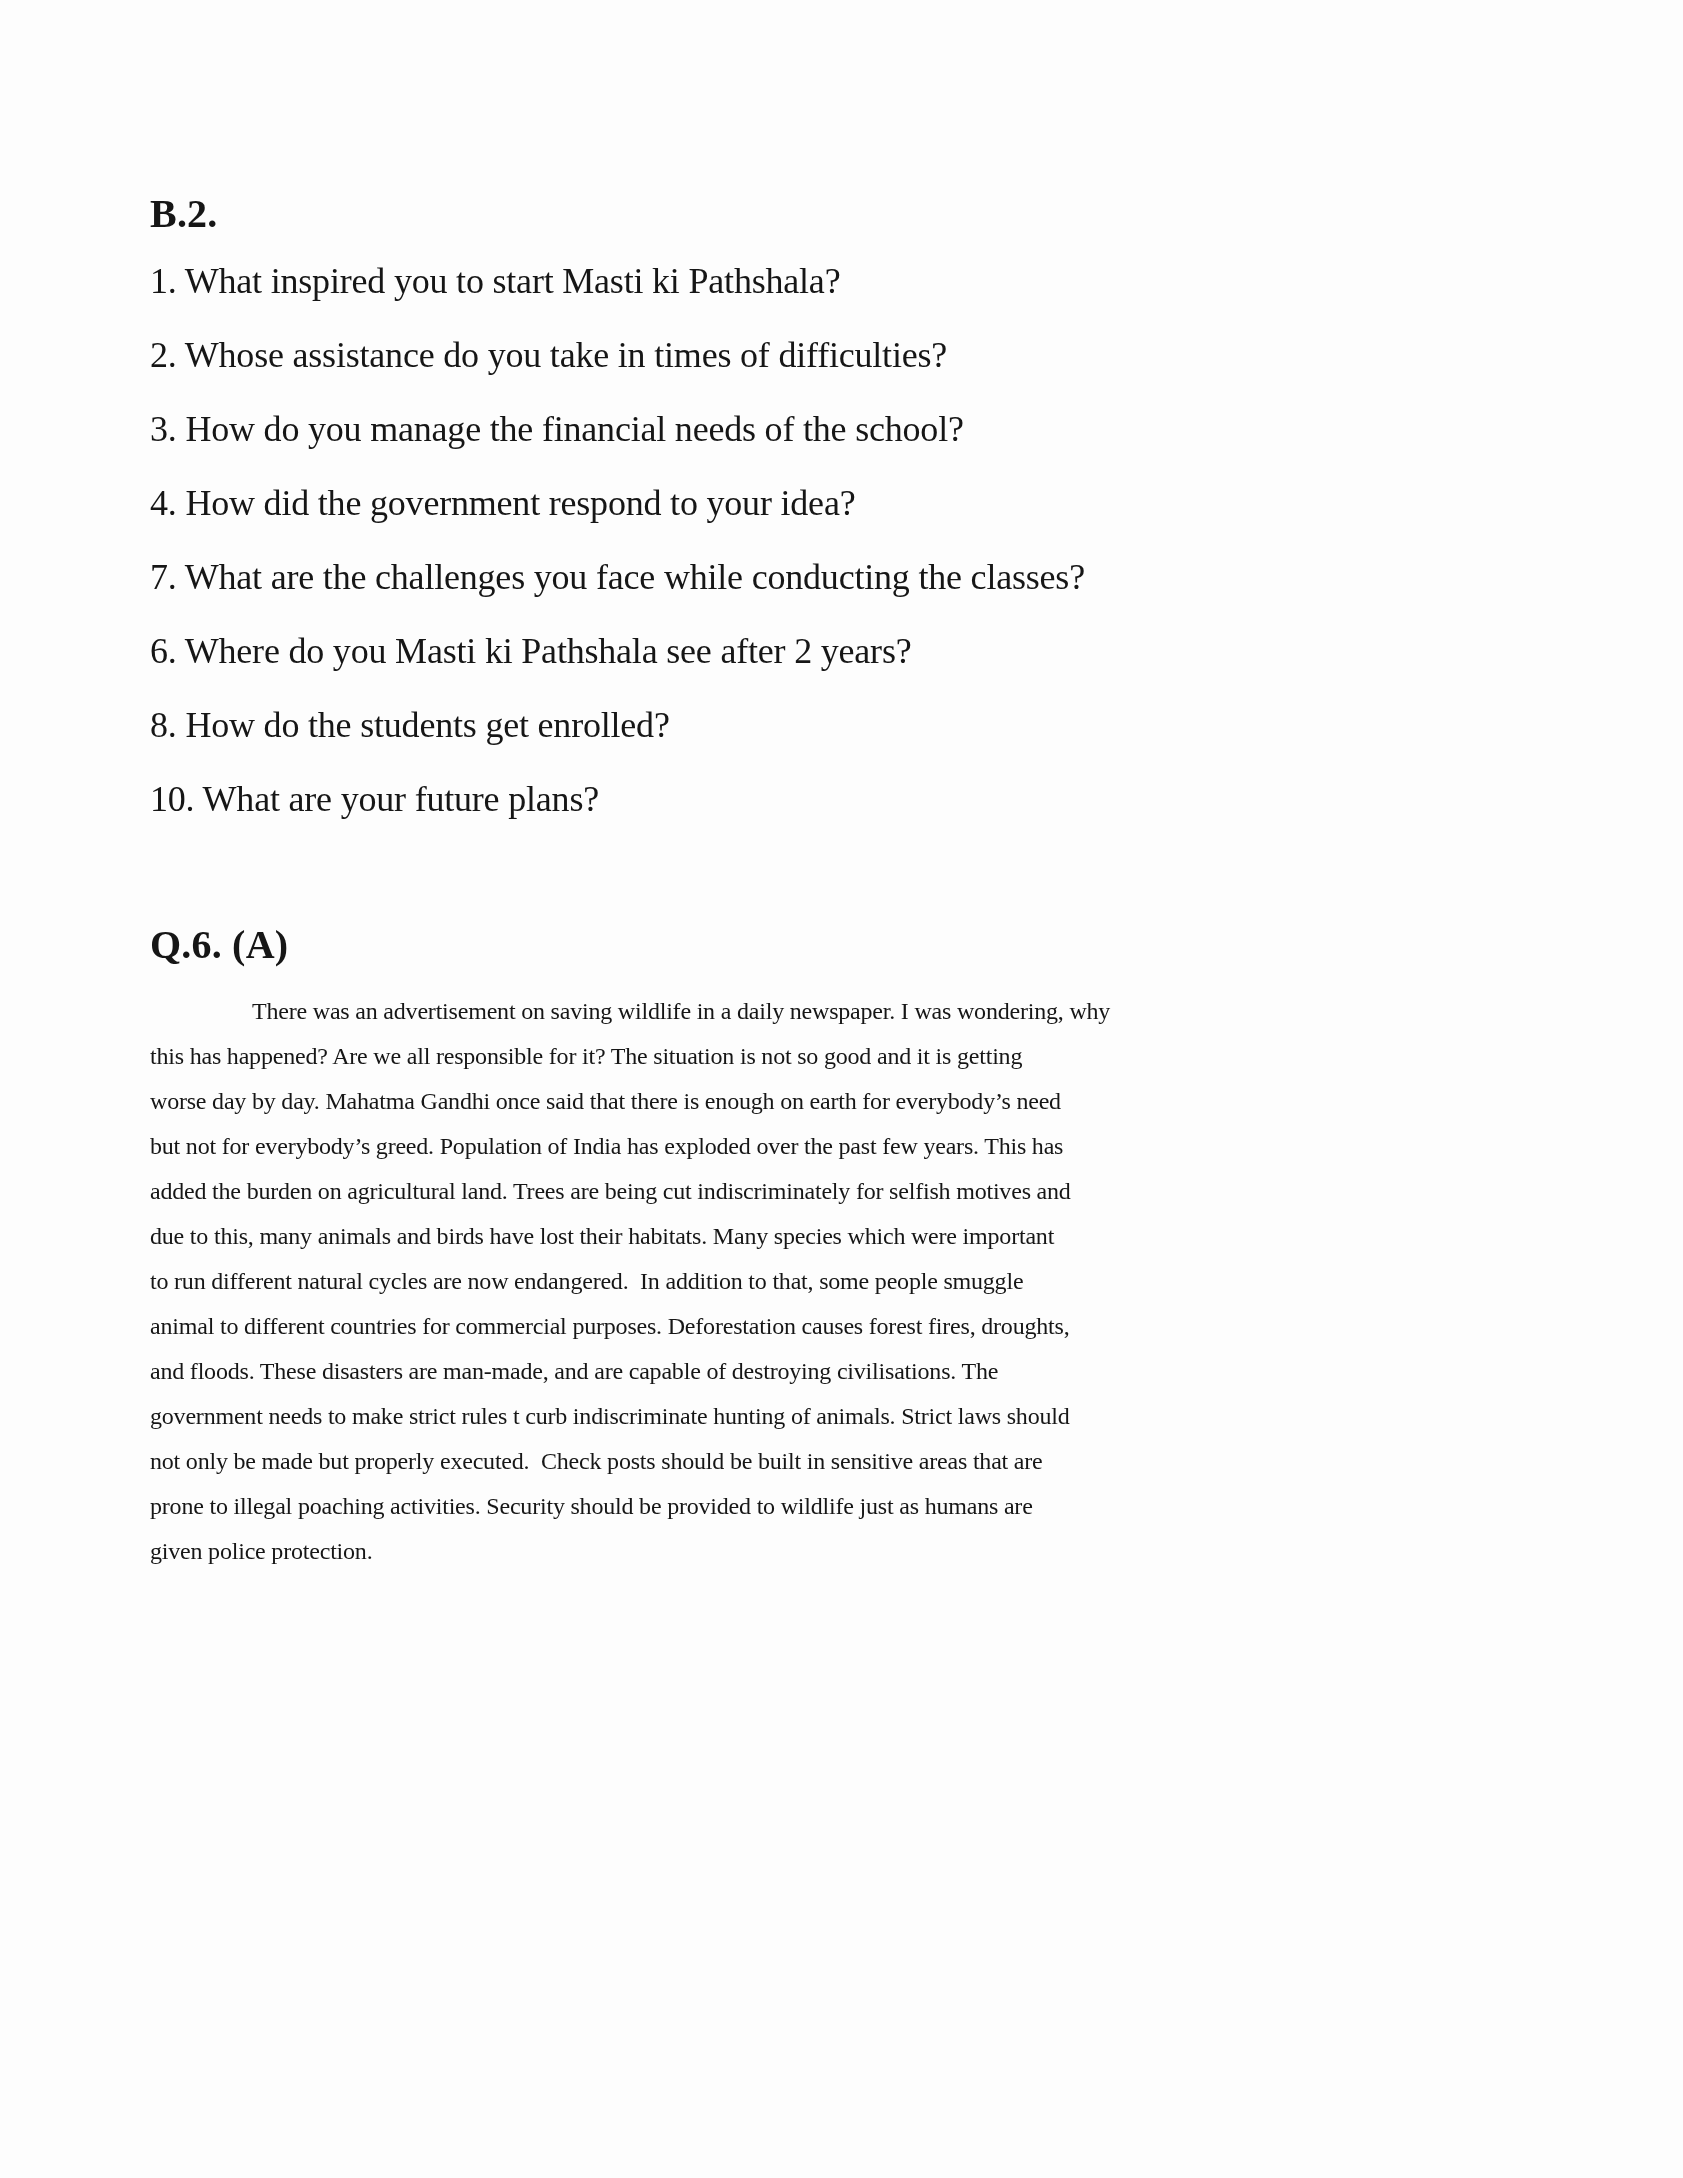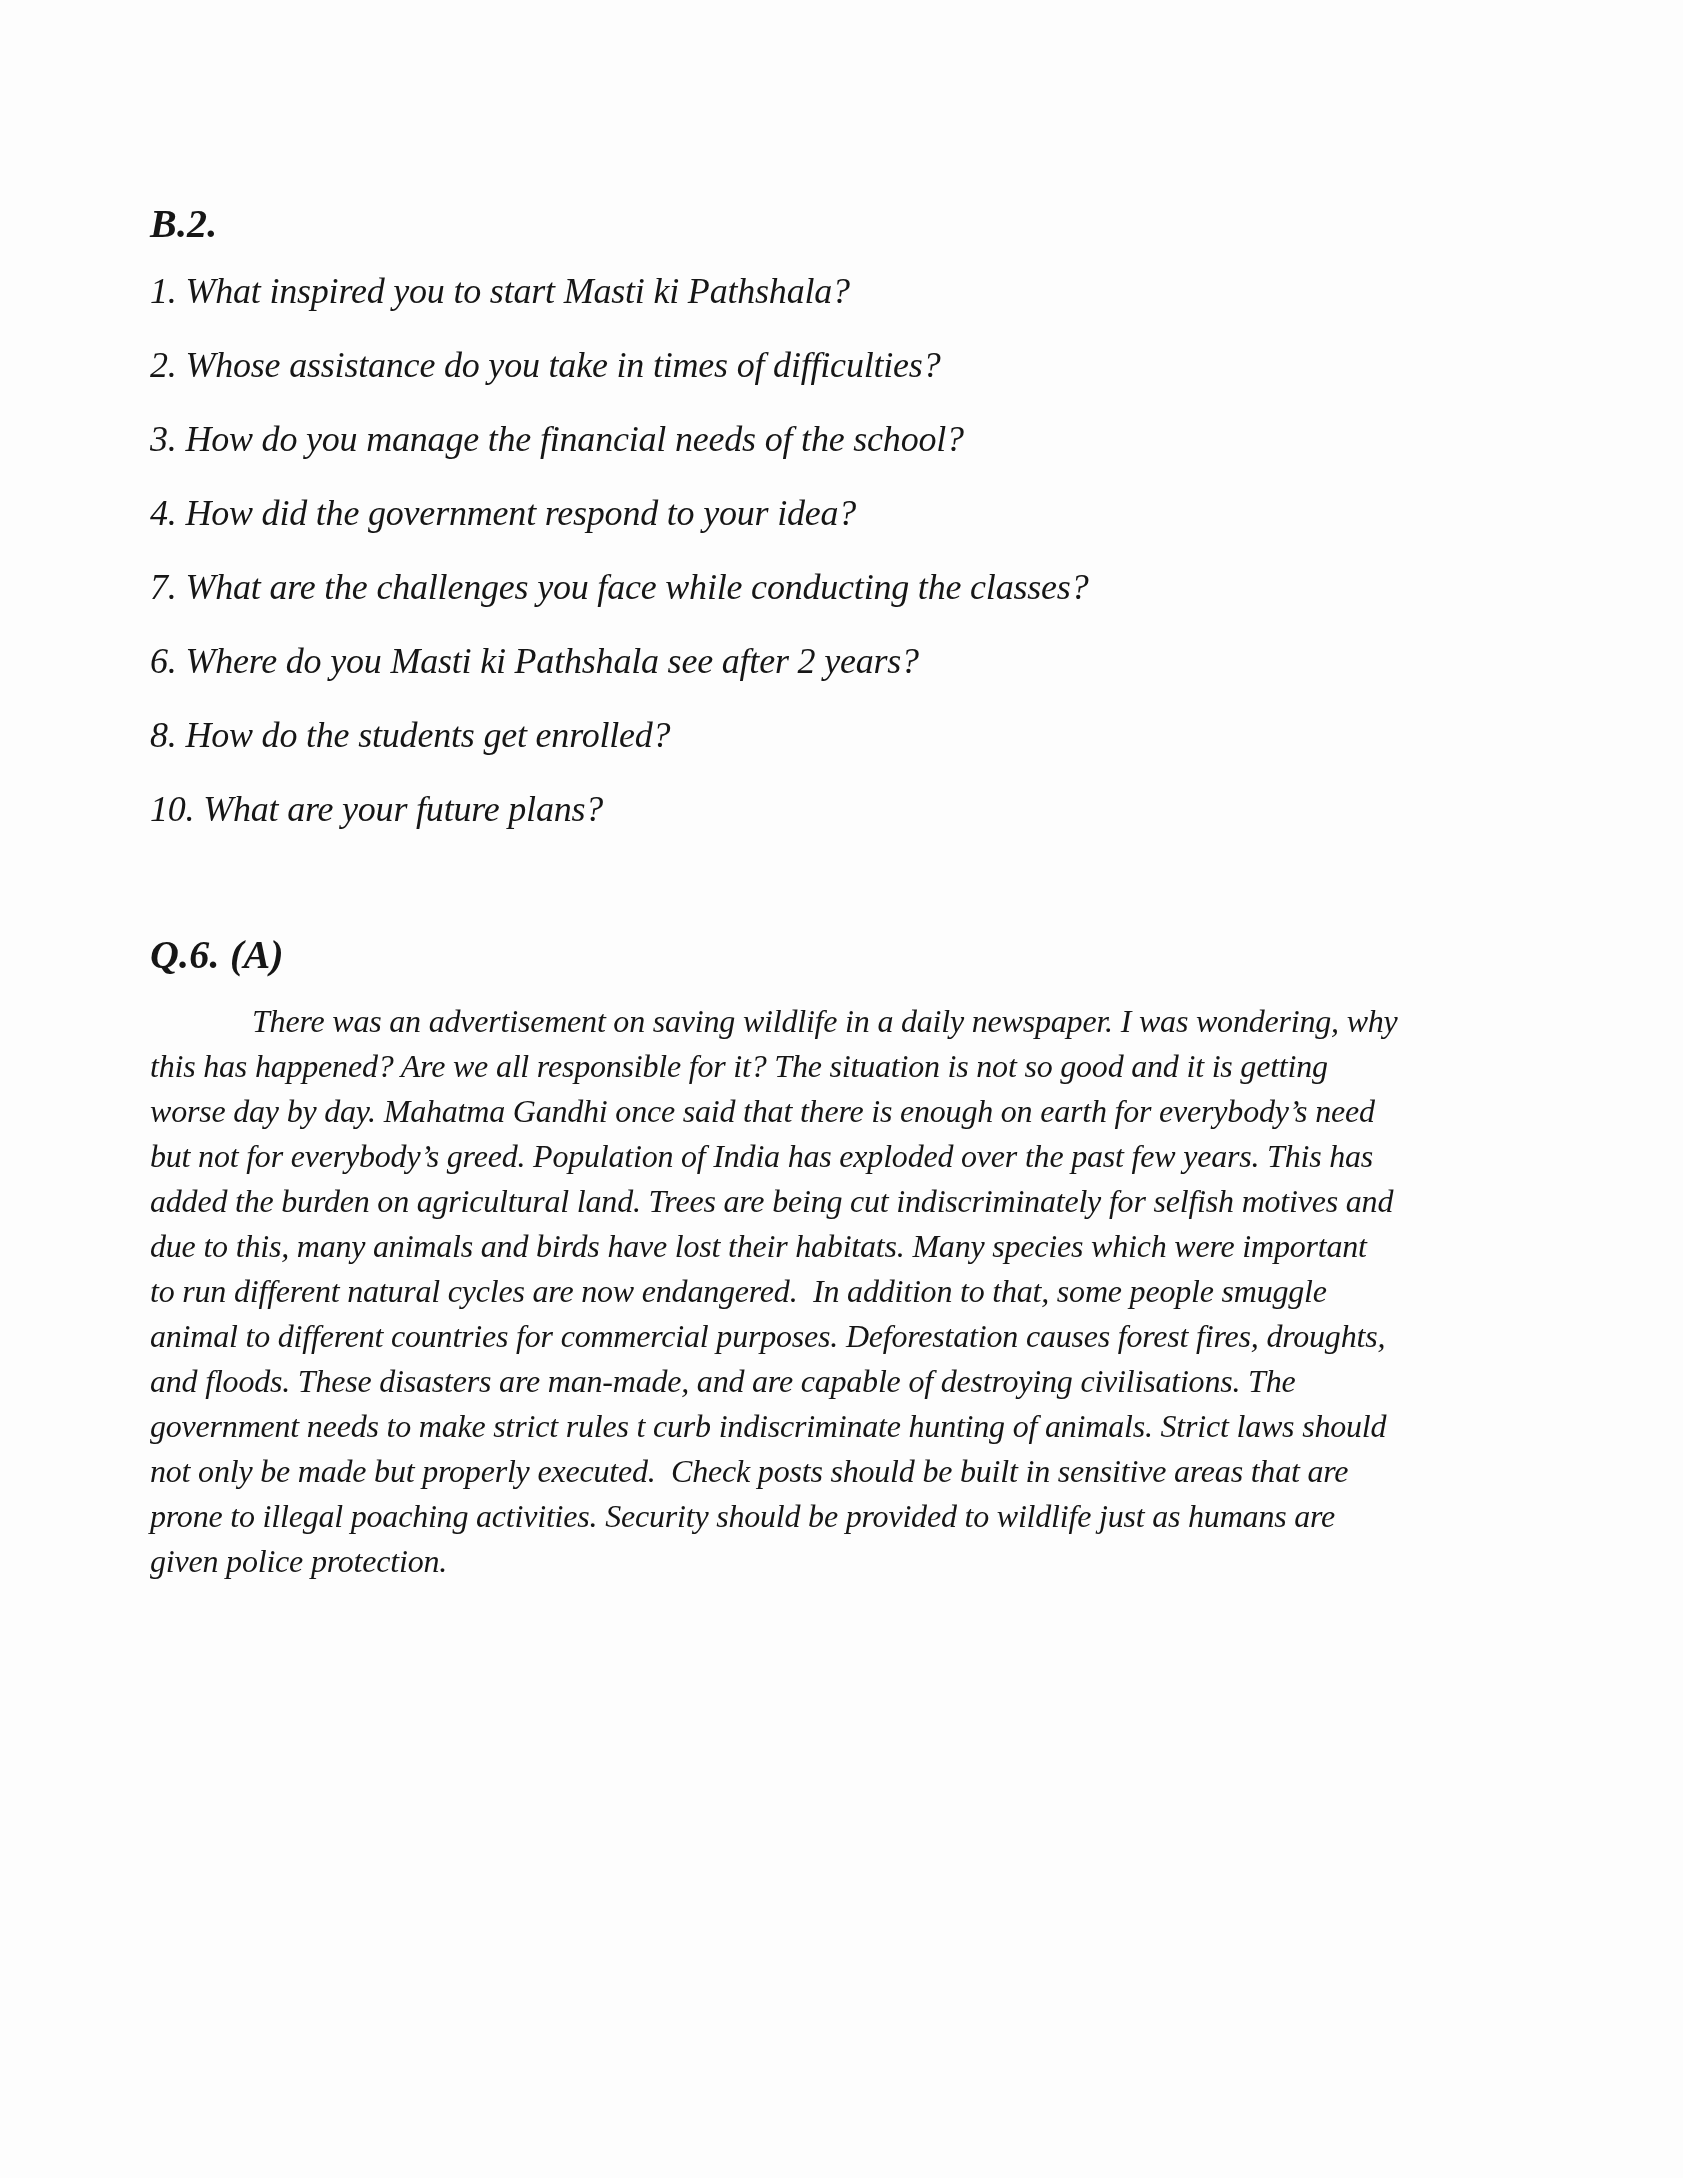--- a/index.html
+++ b/index.html
@@ -19,23 +19,22 @@
     position: absolute;
     left: 0;
     top: 0;
     width: 1683px;
     height: 2178px;
     background: #fdfdfd;
   }
   .content {
     position: absolute;
     left: 150px;
-    top: 200px;
+    top: 190px;
     width: 1426px;
-    font-style: italic;
   }
   .section-heading {
     font-size: 40px;
     line-height: 48px;
     font-weight: bold;
     letter-spacing: 0.2px;
     white-space: pre-wrap;
   }
   .heading-b2 {
     margin: 0 0 21px 0;
@@ -50,21 +49,21 @@
     letter-spacing: -0.2px;
     white-space: pre-wrap;
   }
   .question-list .question-line:last-child {
     margin-bottom: 16px;
   }
   .paragraph {
     margin-top: 20px;
   }
   .para-line {
-    font-size: 32px;
+    font-size: 24px;
     line-height: 45px;
     letter-spacing: -0.2px;
     white-space: pre-wrap;
   }
   .para-line.indented {
     text-indent: 102px;
   }
 </style>
 </head>
 <body>

